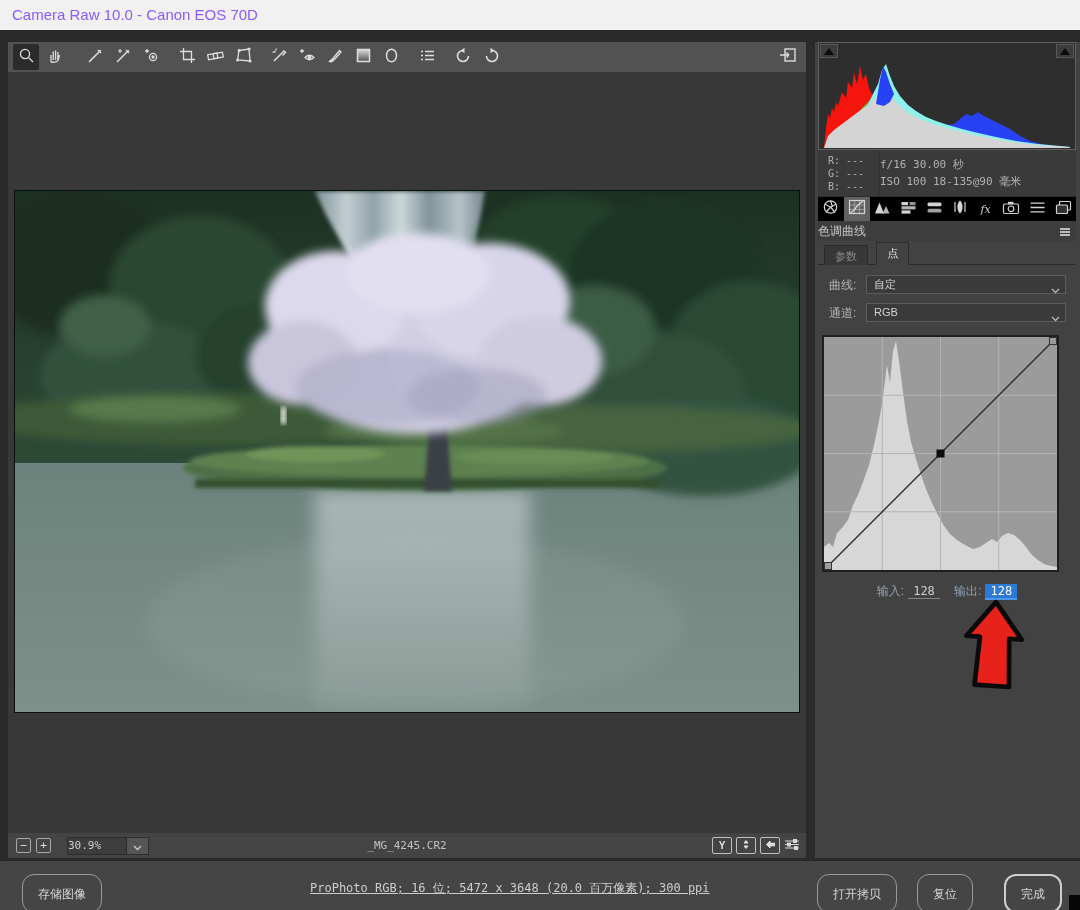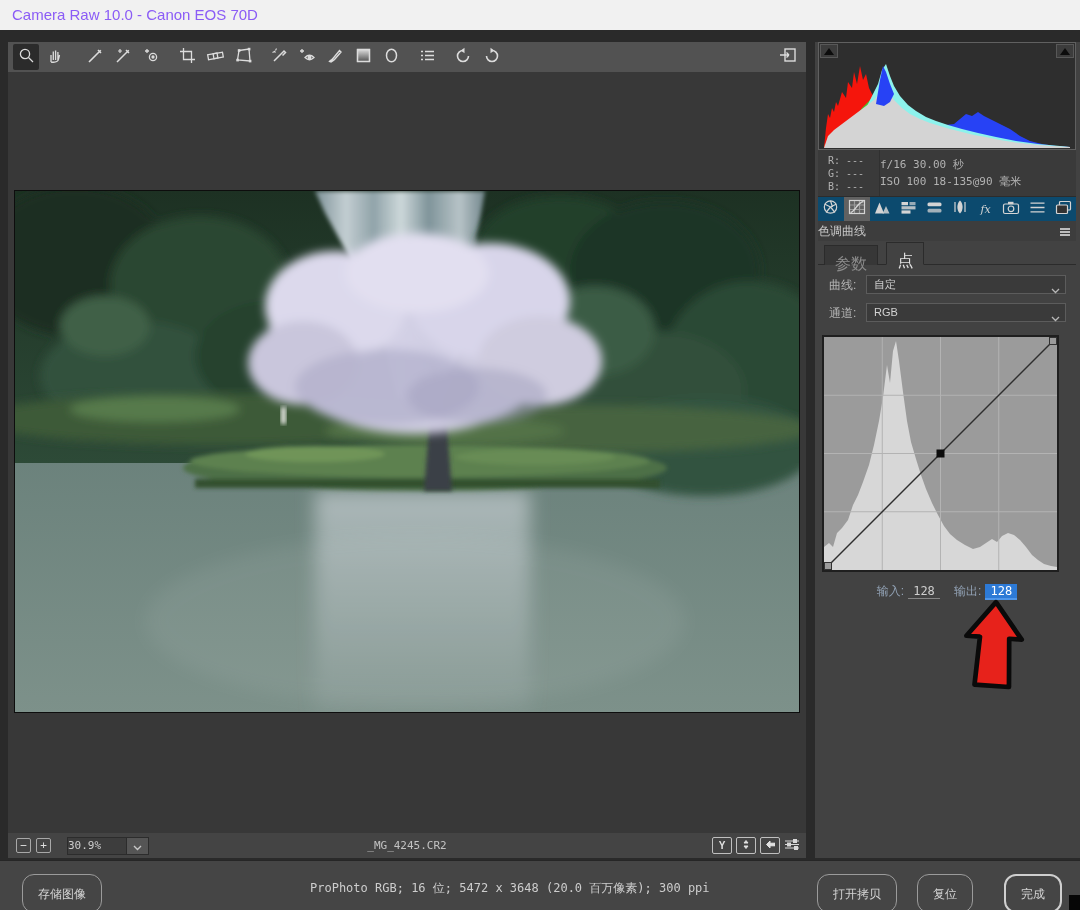--- a/index.html
+++ b/index.html
@@ -37,33 +37,33 @@
   .rpanel { position:absolute; left:815px; top:42px; width:265px; height:816px; background:#424242; }
   .histo-box { position:absolute; left:3px; top:0; width:258px; height:108px; background:#2e2e2e; border:1px solid #606060; }
   .clip-btn { position:absolute; top:1px; width:18px; height:14px; background:#3c3c3c; border:1px solid #585858; display:flex; align-items:center; justify-content:center; }
   .clip-left { left:1px; } .clip-right { right:1px; }
   .histo-svg { position:absolute; left:1px; bottom:1px; }
 
   .info-row { position:absolute; left:3px; top:108px; width:258px; height:47px; background:#3a3a3a; border-bottom:1px solid #2c2c2c; display:flex; }
   .rgb-col { width:62px; border-right:1px solid #303030; padding:4px 0 0 10px; font-family:"DejaVu Sans Mono", monospace; font-size:10px; line-height:13px; color:#b2b2b2; }
   .exif-col { flex:1; text-align:left; padding-top:6px; font-family:"DejaVu Sans Mono", monospace; font-size:11px; line-height:17px; color:#b2b2b2; }
 
-  .ptabs { position:absolute; left:3px; top:155px; width:258px; height:24px; background:#0c4a6e; display:flex; }
+  .ptabs { position:absolute; left:3px; top:155px; width:258px; height:24px; background:#000000; display:flex; }
   .ptab { flex:1; display:flex; align-items:center; justify-content:center; }
   .ptab.selected { background:#616161; }
   .ptab svg { stroke:#d4d4d4; fill:none; stroke-width:1.2; }
   .fx-glyph { color:#d4d4d4; font-size:11px; font-style:italic; font-family:"DejaVu Serif", serif; }
 
   .phead { position:absolute; left:3px; top:179px; width:258px; height:20px; background:#3d3d3d; }
   .phead-title { display:block; text-align:left; line-height:20px; font-size:12px; color:#c8c8c8; }
   .phead-menu { position:absolute; right:6px; top:7px; width:10px; }
   .phead-menu i { display:block; height:2px; background:#bdbdbd; margin-bottom:1px; }
 
   .tc-tabbar { position:absolute; left:3px; top:200px; width:258px; height:23px; border-bottom:1px solid #2b2b2b; }
-  .tc-tab { display:inline-block; height:21px; line-height:20px; padding:8px 10px; font-size:16px; border:1px solid #2b2b2b; border-bottom:none; vertical-align:bottom; }
+  .tc-tab { display:inline-block; height:21px; line-height:20px; padding:0 10px; font-size:11px; border:1px solid #2b2b2b; border-bottom:none; vertical-align:bottom; }
   .tc-tab.inactive { margin-left:6px; margin-top:2px; background:#373737; color:#8b8b8b; height:20px; }
   .tc-tab.active { position:relative; margin-left:4px; background:#424242; color:#e2e2e2; height:23px; border-bottom:1px solid #424242; z-index:2; }
 
   .ctl-row { position:absolute; left:3px; width:258px; height:20px; }
   .ctl-label { position:absolute; left:11px; font-size:12px; color:#b5b5b5; line-height:20px; }
   .ctl-select { position:absolute; left:48px; width:200px; height:19px; background:#3a3a3a; border:1px solid #5c5c5c; color:#d2d2d2; font-size:11px; line-height:17px; padding-left:7px; }
   .ctl-select .chev { position:absolute; right:5px; top:6px; }
 
   .graph { position:absolute; left:7px; top:293px; width:237px; height:237px; border:2px solid #1f1f1f; background:#9b9b9b; }
 
@@ -75,21 +75,21 @@
   .annot-arrow { position:absolute; left:146px; top:557px; transform:rotate(4deg); }
 
   
   .footer { position:absolute; left:0; top:860px; width:1080px; height:50px; background:#454545; border-top:1px solid #262626; }
   .pill { position:absolute; top:13px; height:39px; background:transparent; border:1px solid #9b9b9b; border-radius:12px; color:#d4d4d4; font-size:12px; line-height:20px; padding:0 15px; font-family:"Liberation Sans", sans-serif; }
   .pill.default { border-width:2px; line-height:18px; border-color:#cfcfcf; }
   .save-btn { left:22px; }
   .open-copy-btn { right:183px; }
   .reset-btn { right:107px; }
   .done-btn { right:18px; }
-  .workflow-link { position:absolute; left:310px; top:19px; font-family:"DejaVu Sans Mono", monospace; font-size:12px; color:#cdcdcd; }
+  .workflow-link { position:absolute; left:310px; top:19px; font-family:"DejaVu Sans Mono", monospace; font-size:12px; color:#cdcdcd; text-decoration:underline; }
   .corner-dark { position:absolute; right:0; bottom:0; width:11px; height:15px; background:#060606; }
 </style>
 </head>
 <body>
 
 <div class="titlebar">
   <span>Camera Raw 10.0 -  Canon EOS 70D</span>
 </div>
 
 <div class="toolbar">

